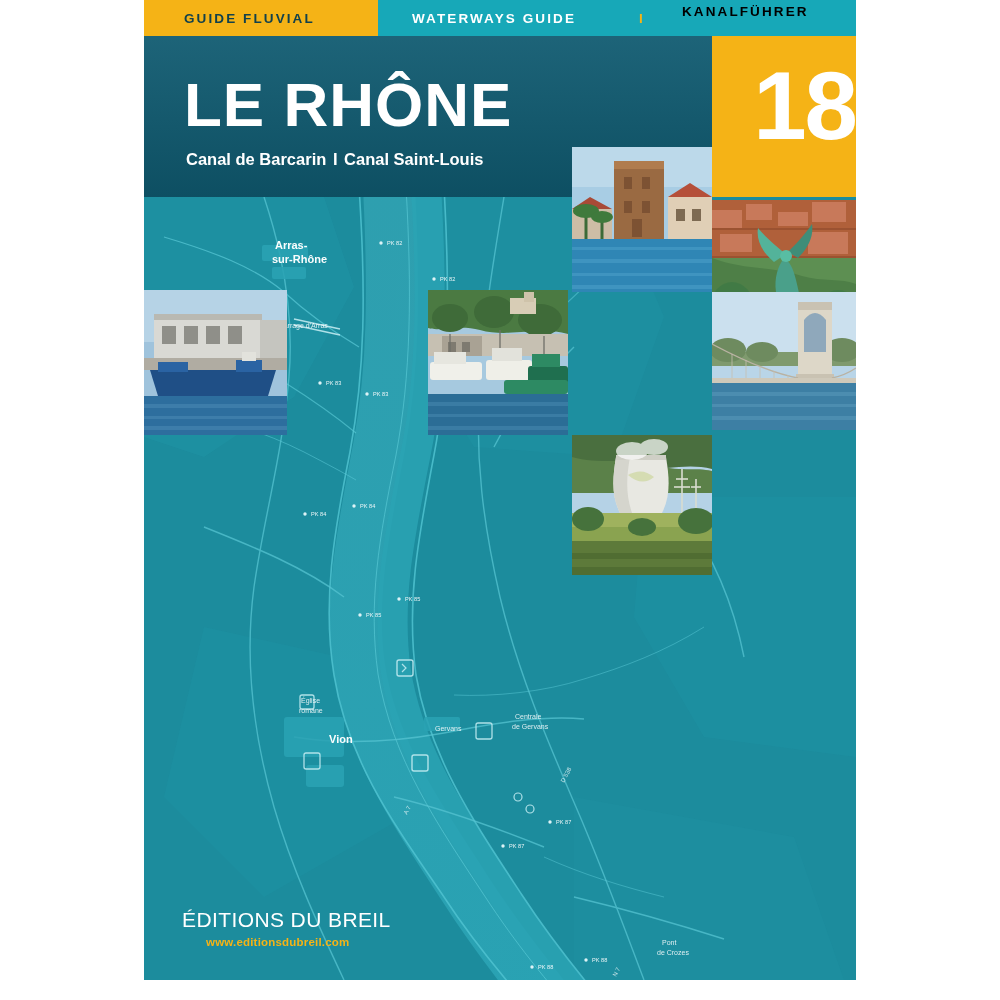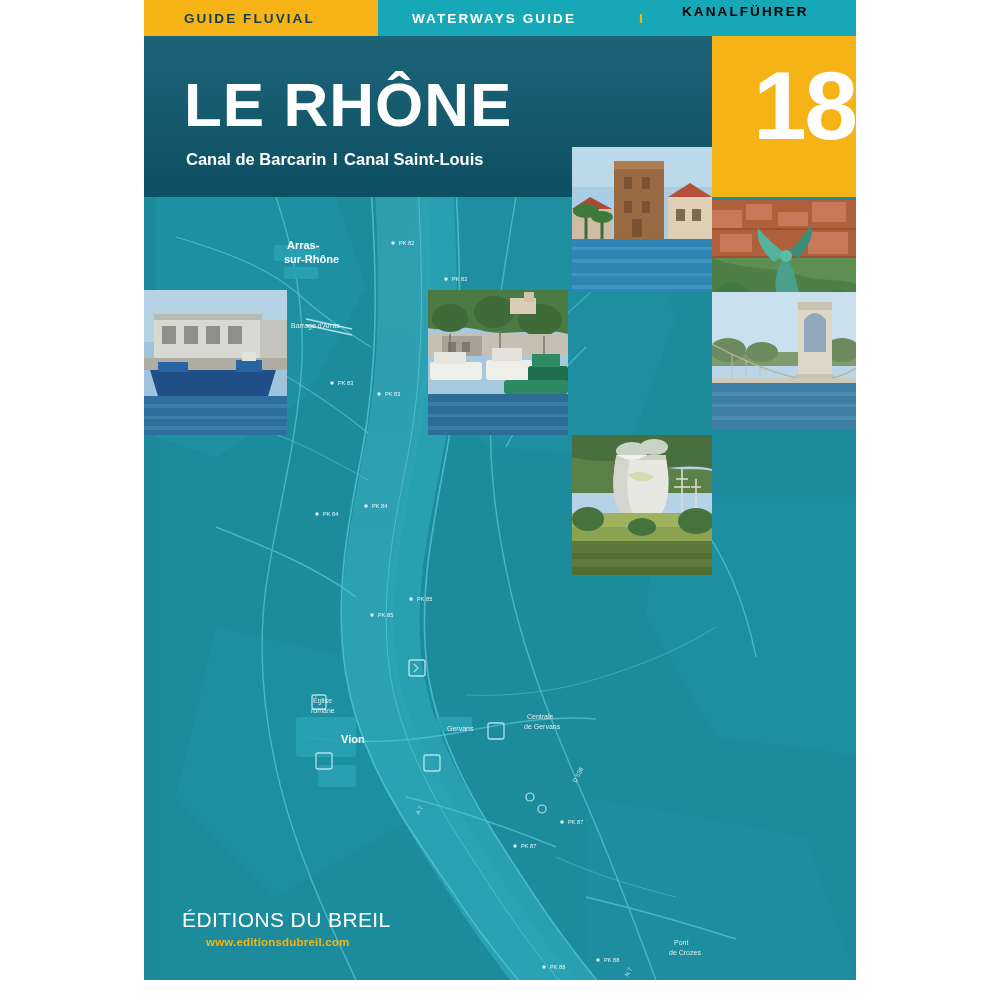--- a/index.html
+++ b/index.html
@@ -125,21 +125,21 @@
     font-size: 96px;
     font-weight: bold;
     color: #ffffff;
     line-height: 1;
     letter-spacing: -2px;
   }
 
   
   .map-area {
     position: absolute;
-    left: 12px; top: 197px;
+    left: 0; top: 197px;
     width: 836px;
     height: 783px;
     background: #b91c1c;
     overflow: hidden;
   }
   .map-area svg { display: block; }
 
   
   .photo {
     position: absolute;

